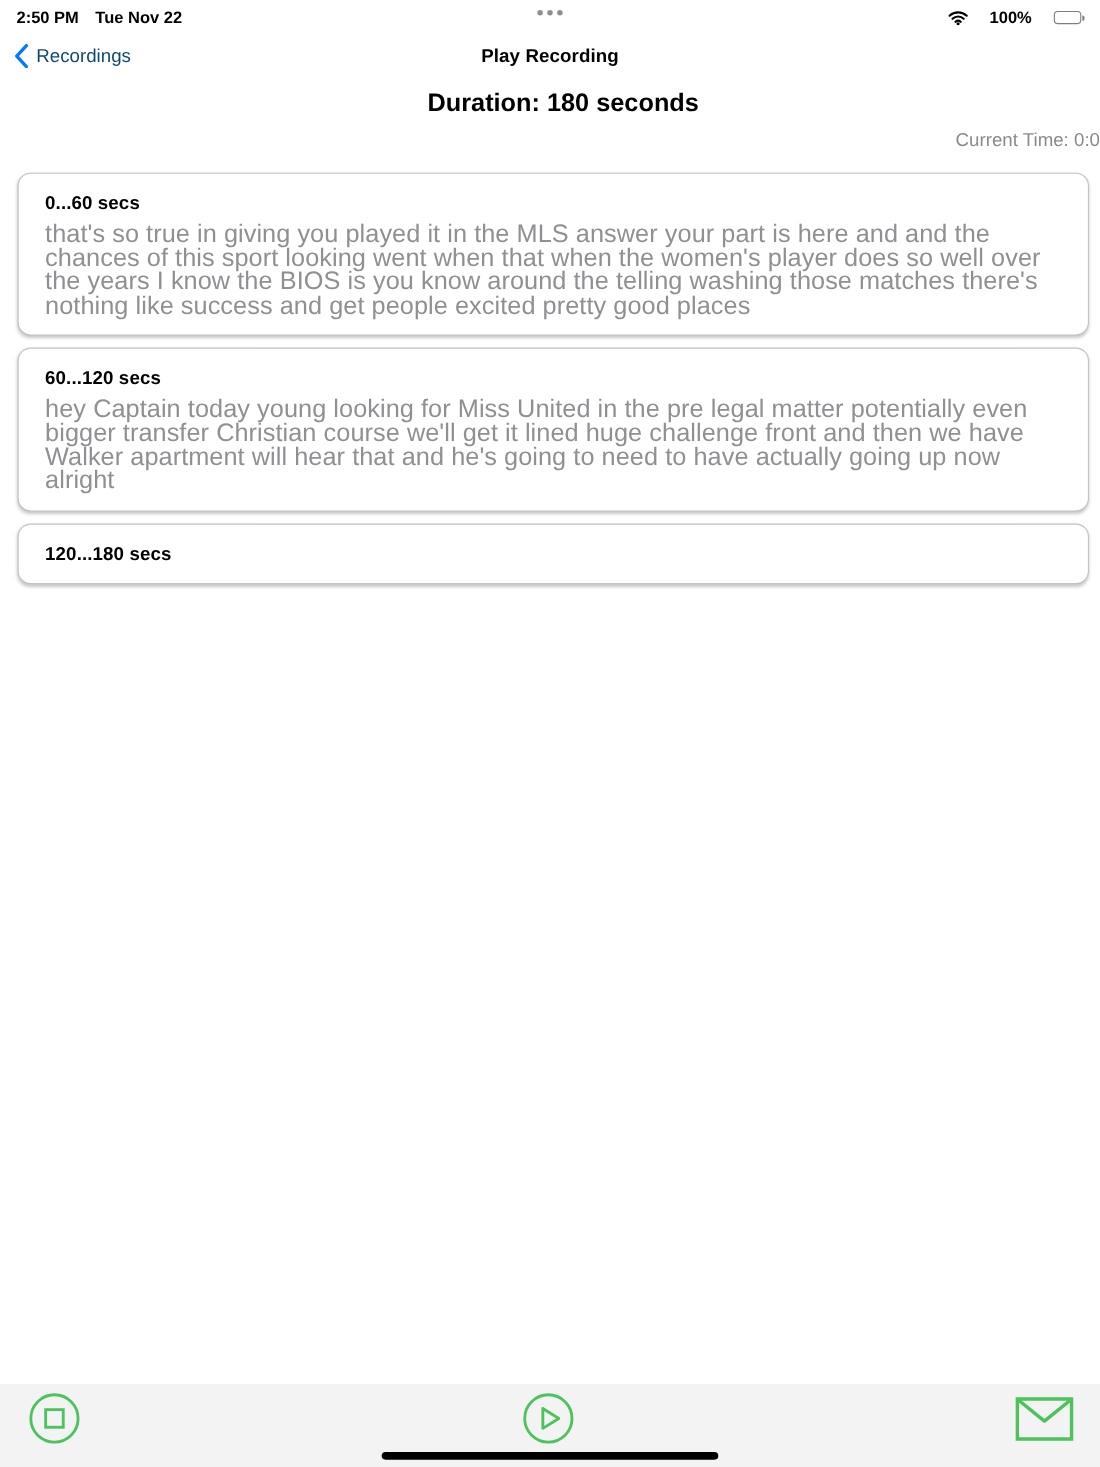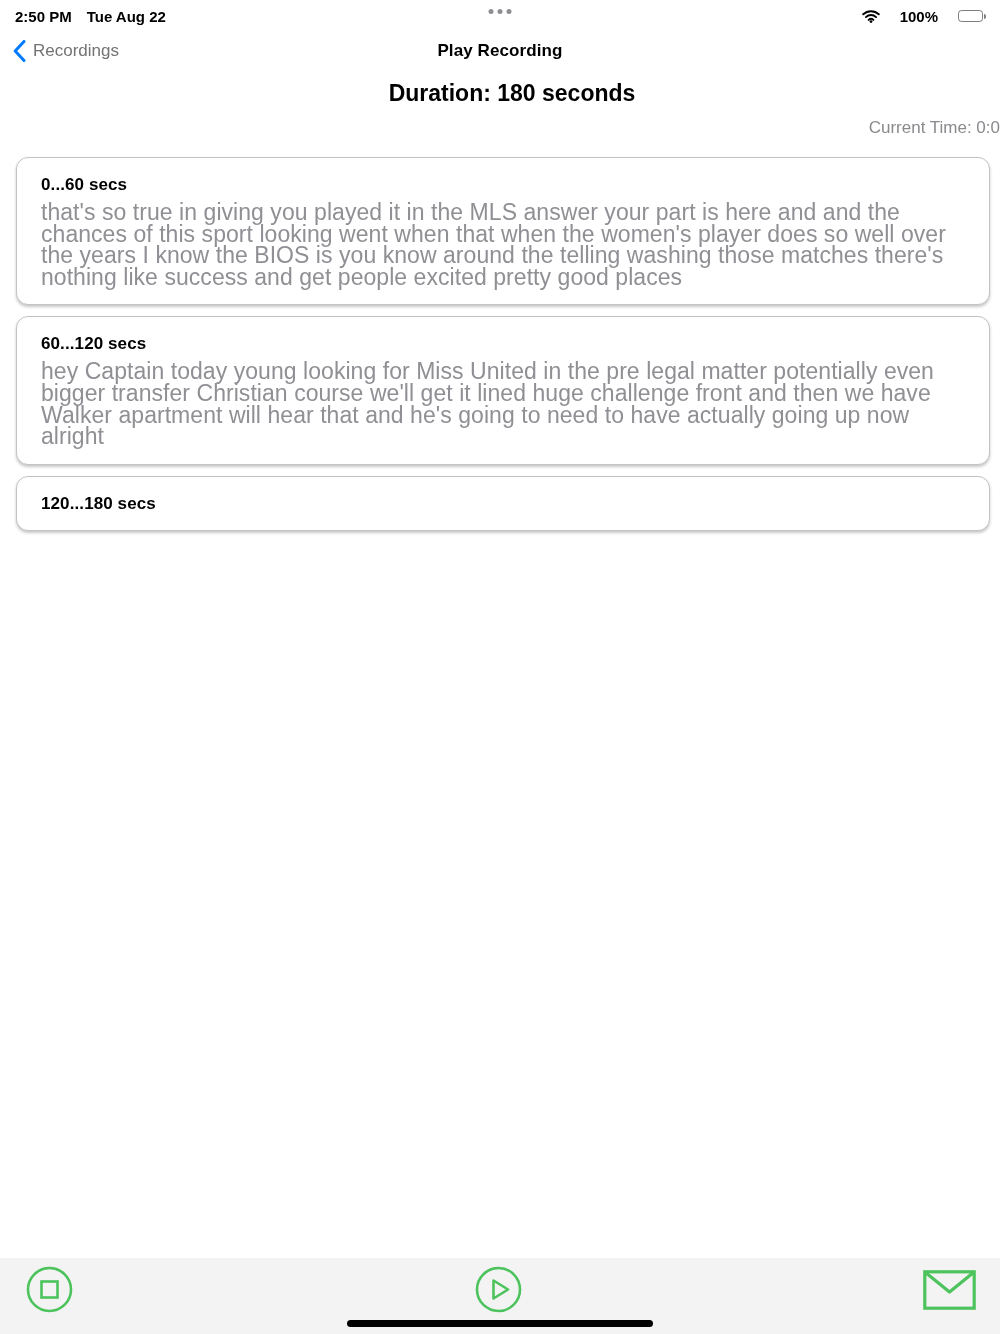--- a/index.html
+++ b/index.html
@@ -42,21 +42,21 @@
   .battery-nub {
     position:absolute; right:-4px; top:3px;
     width:2px; height:5px; background:rgba(0,0,0,0.5);
     border-radius:0 2px 2px 0;
   }
 
   
   .nav-bar { position:relative; height:34px; margin-top:8px; display:flex; align-items:center; }
   .back-button {
     display:flex; align-items:center; gap:7px;
-    margin-left:13px; color:#737373; font-size:17px; cursor:pointer;
+    margin-left:13px; color:#0c4a6e; font-size:17px; cursor:pointer;
   }
   .nav-title {
     position:absolute; left:50%; transform:translateX(-50%);
     font-size:17px; font-weight:700; letter-spacing:0.1px;
   }
 
   
   .meta { margin:12px 0 0 24px; }
   .duration-label { font-size:23px; font-weight:700;text-align:center; }
   .current-time-label { font-size:17px; color:#8a8a8e; margin-top:11px;text-align:right; }
@@ -93,21 +93,21 @@
     position:absolute; left:50%; bottom:7px; transform:translateX(-50%);
     width:306px; height:7px; background:#000; border-radius:4px;
   }
 </style>
 </head>
 <body>
 
 <div class="status-bar">
   <div class="status-left">
     <span>2:50 PM</span>
-    <span>Tue Aug 22</span>
+    <span>Tue Nov 22</span>
   </div>
   <div class="status-center">
     <span class="dot"></span>
       <span class="dot"></span>
       <span class="dot"></span>
   </div>
   <div class="status-right">
     <span style="display:flex;">
       <svg width="18" height="13" viewBox="0 0 18 13">
         <path d="M1.2 4.3 a11.4 11.4 0 0 1 15.6 0" fill="none" stroke="#000" stroke-width="1.9" stroke-linecap="round"></path>

